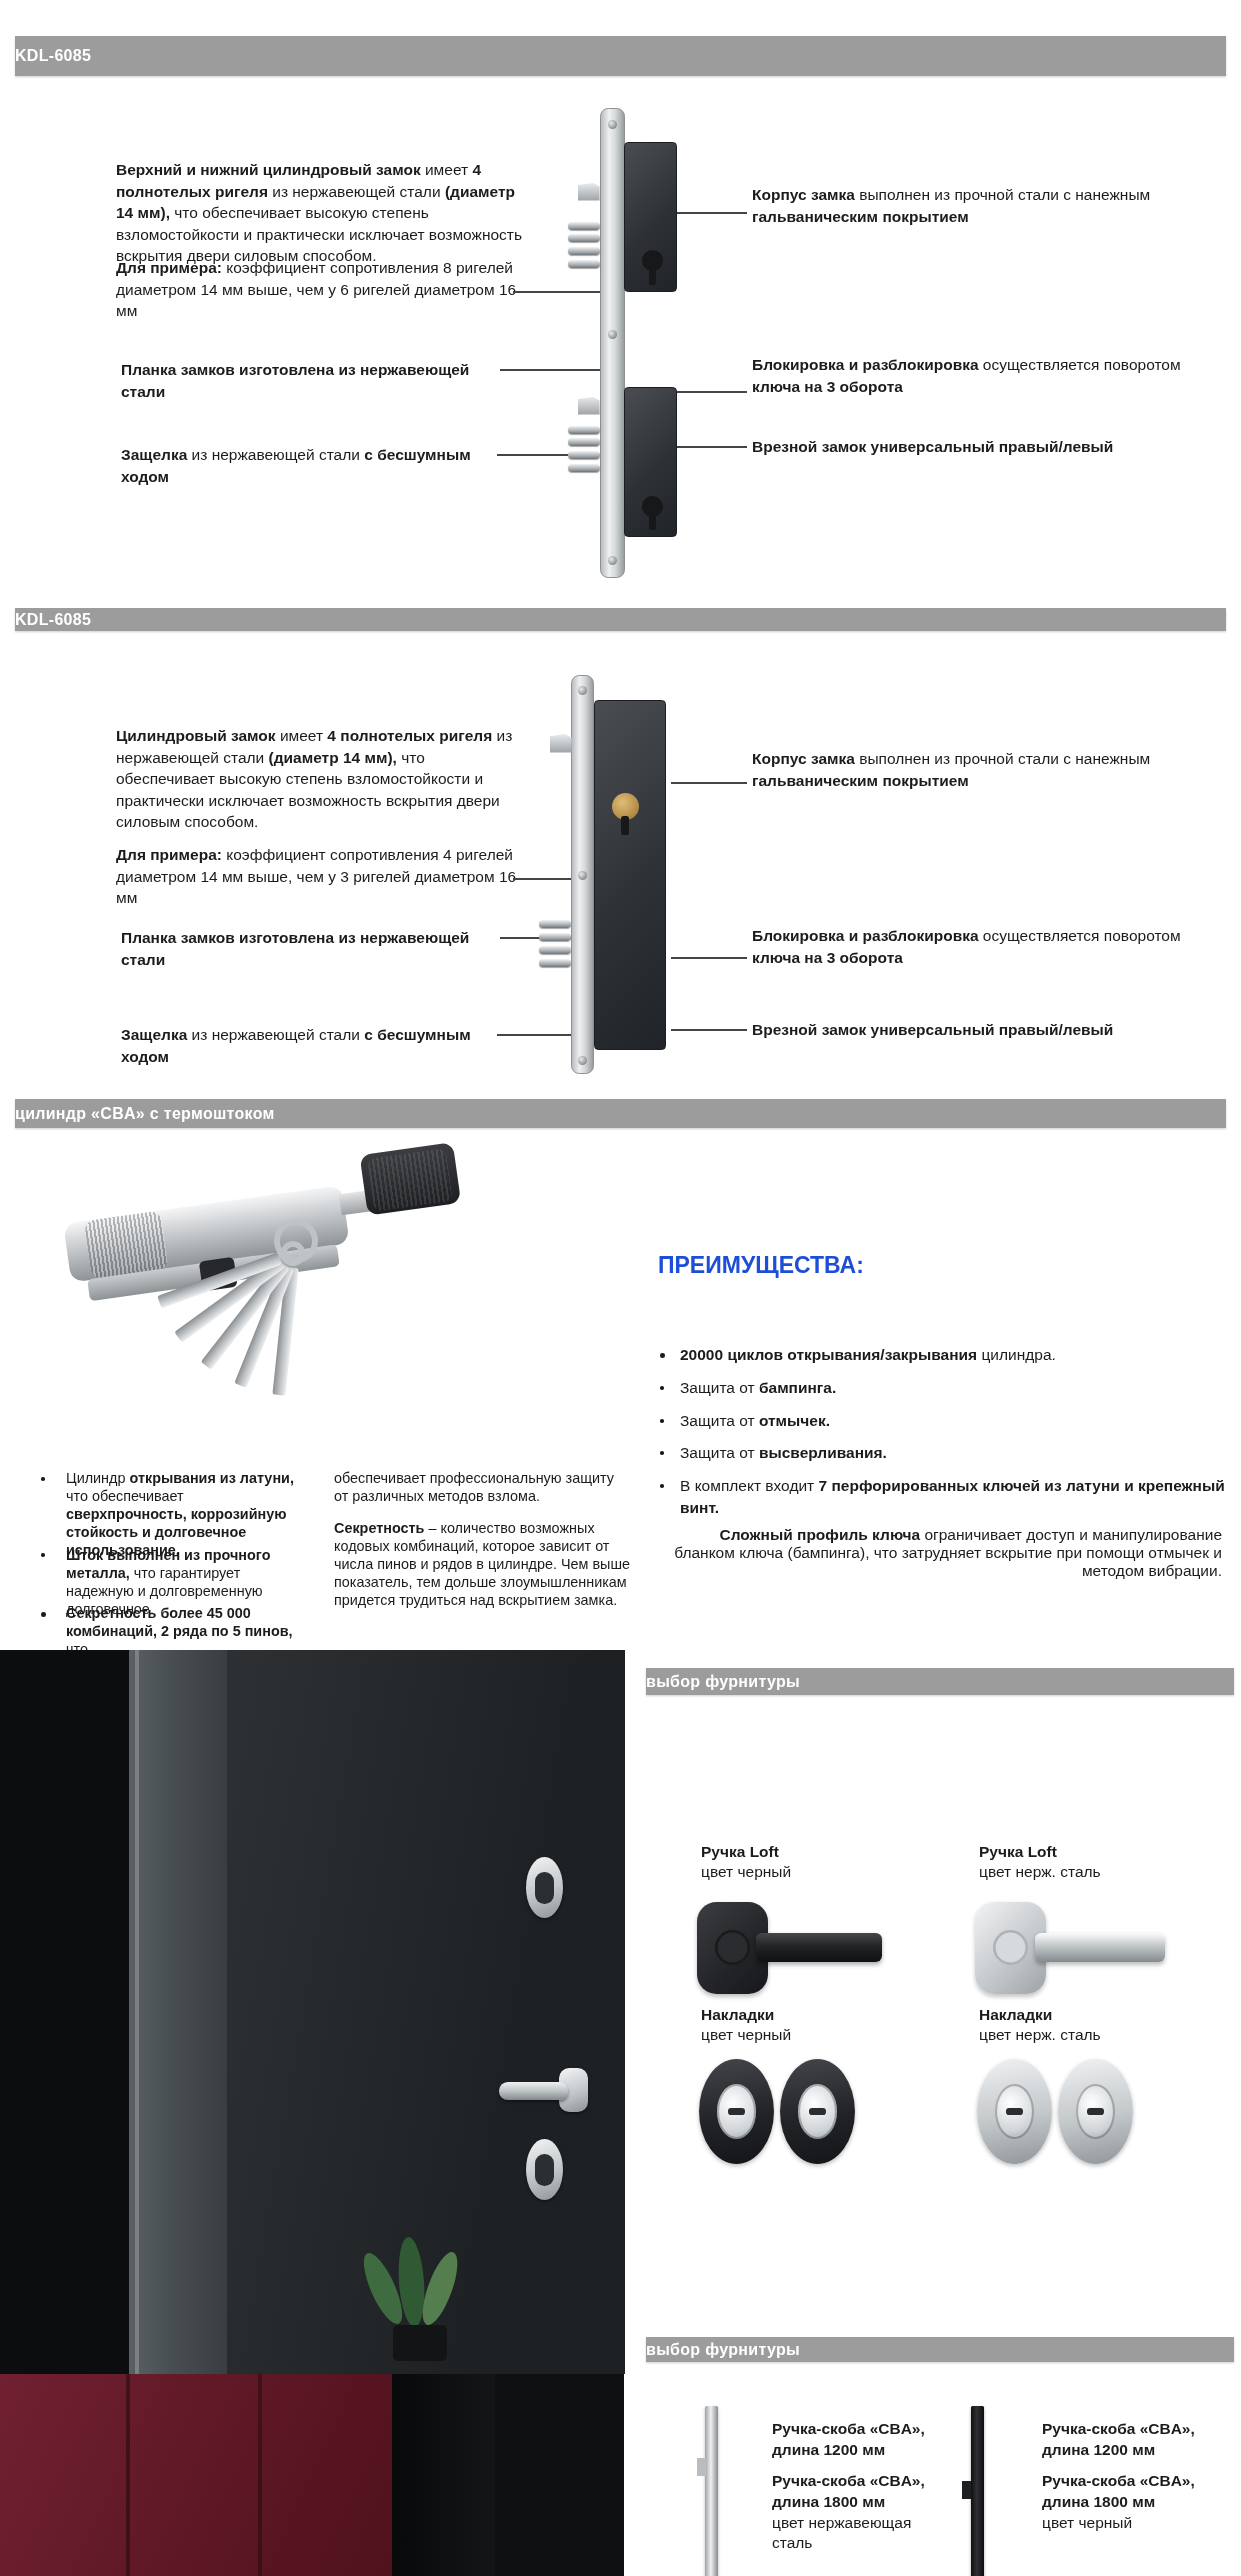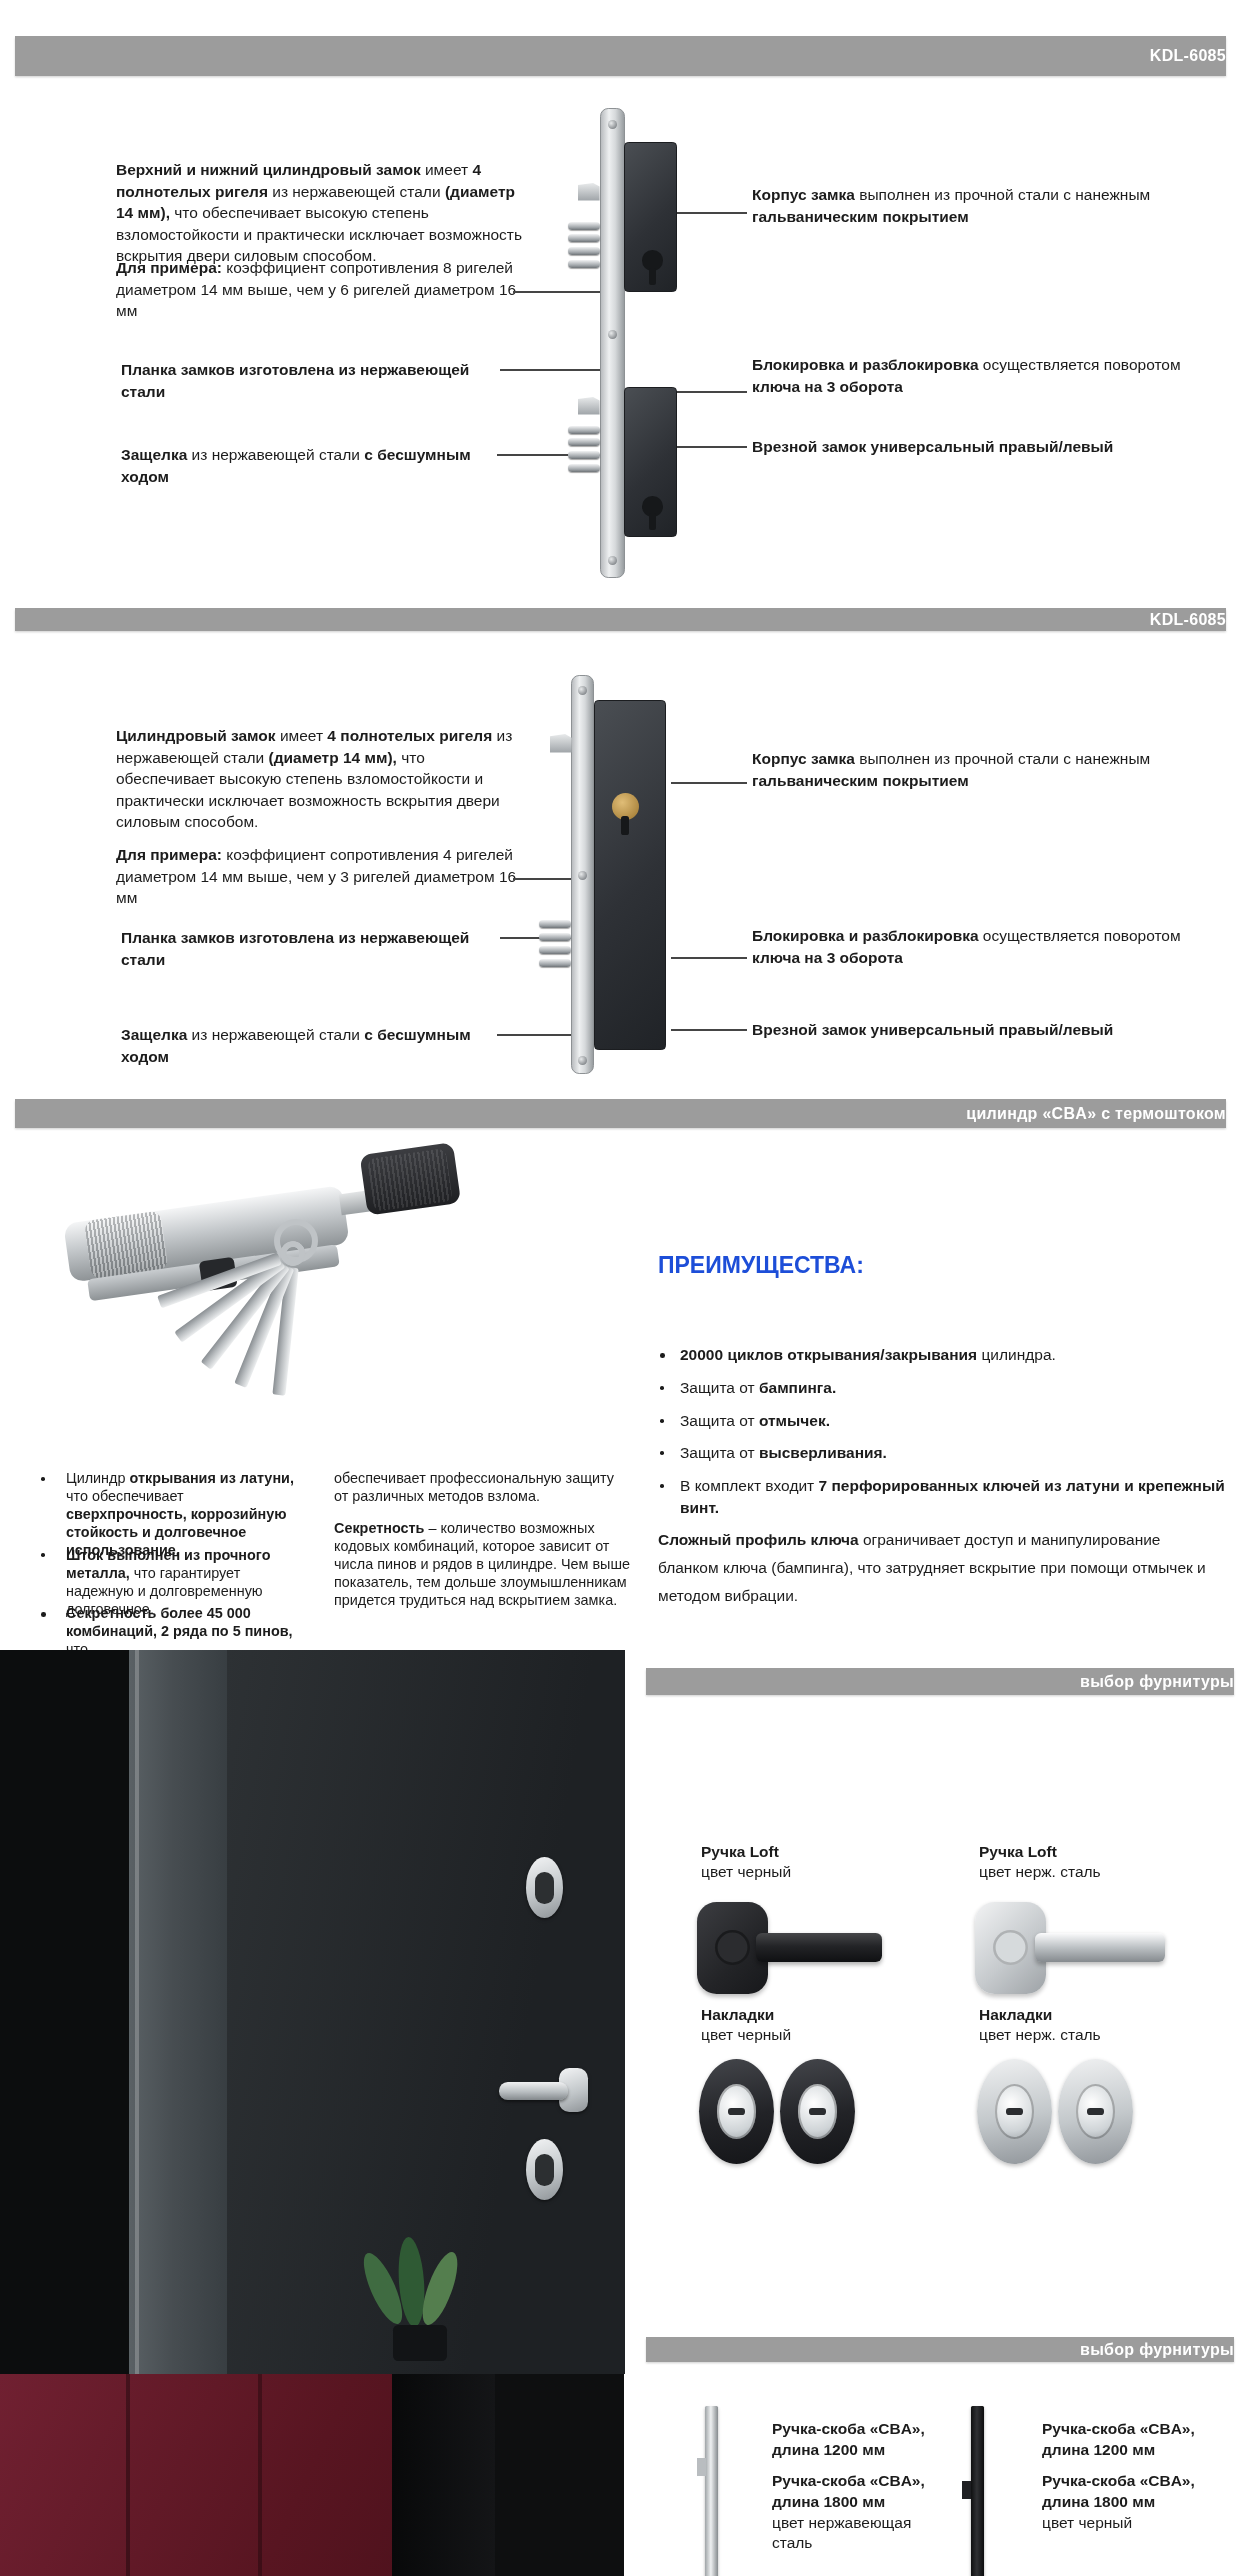--- a/index.html
+++ b/index.html
@@ -1,19 +1,19 @@
 <!DOCTYPE html>
 <html style="font-size:8.2px"><head>
 <meta charset="utf-8">
 <style>
   * { margin:0; padding:0; box-sizing:border-box; }
   body { font-family:"Liberation Sans", sans-serif; background:#fff; }
   .page { position:relative; width:1241px; height:2916px; background:#ffffff; overflow:hidden; }
   .abs { position:absolute; }
-  .bar { position:absolute; background:#9c9c9c; color:#fff; text-align:right;
+  .bar { position:absolute; background:#9c9c9c; color:#fff; text-align:left;
          display:flex; flex-direction:column; justify-content:center;
          box-shadow:0 1.5px 2.1px rgba(0,0,0,.18);gap:36px; }
   .bar .t1 { font-weight:bold; font-size:16px; letter-spacing:0.3px; }
   .bar .t2 { font-weight:bold; font-size:12.4px; margin-top:2.1px; }
   .txt { position:absolute; font-size:15.5px; line-height:21.6px; color:#1c1c1c; }
   .small { font-size:14.4px; line-height:18px; }
   .b { font-weight:bold; }
   .navy { color:#1d4ed8; }
   .dot { position:absolute; width:4.6px; height:4.6px; border-radius:50%; background:#1c1c1c; }
   .lead { position:absolute; height:1.5px; background:#454545; }
@@ -203,21 +203,21 @@
     <span>Защита от </span><span class="b">отмычек.</span>
   </div>
   <div class="dot" style="left:660px;top:1451px;width:3.6px;height:3.6px;"></div>
   <div class="txt" style="left:680px;top:1442px;width:541px;">
     <span>Защита от </span><span class="b">высверливания.</span>
   </div>
   <div class="dot" style="left:660px;top:1484px;width:3.6px;height:3.6px;"></div>
   <div class="txt" style="left:680px;top:1475px;width:546px;">
     <span>В комплект входит </span><span class="b">7 перфорированных ключей из латуни и крепежный винт.</span>
   </div>
-  <div class="txt" style="left:658px;top:1526px;width:564px;line-height:28px;">
+  <div class="txt" style="left:658px;top:1526px;width:564px;line-height:18px;text-align:right;">
     <span class="b">Сложный профиль ключа</span><span> ограничивает доступ и манипулирование бланком ключа (бампинга), что затрудняет вскрытие при помощи отмычек и методом вибрации.</span>
   </div>
 
   <div class="dot" style="left:41px;top:1477px;width:3.6px;height:3.6px;"></div>
   <div class="txt small" style="left:66px;top:1469px;width:242px;">
     <span>Цилиндр </span><span class="b">открывания из латуни,</span><span> что обеспечивает </span><span class="b">сверхпрочность, коррозийную стойкость и долговечное использование.</span>
   </div>
   <div class="dot" style="left:41px;top:1553px;width:3.6px;height:3.6px;"></div>
   <div class="txt small" style="left:66px;top:1546px;width:242px;">
     <span class="b">Шток выполнен из прочного металла,</span><span> что гарантирует надежную и долговременную долговечное.</span>

